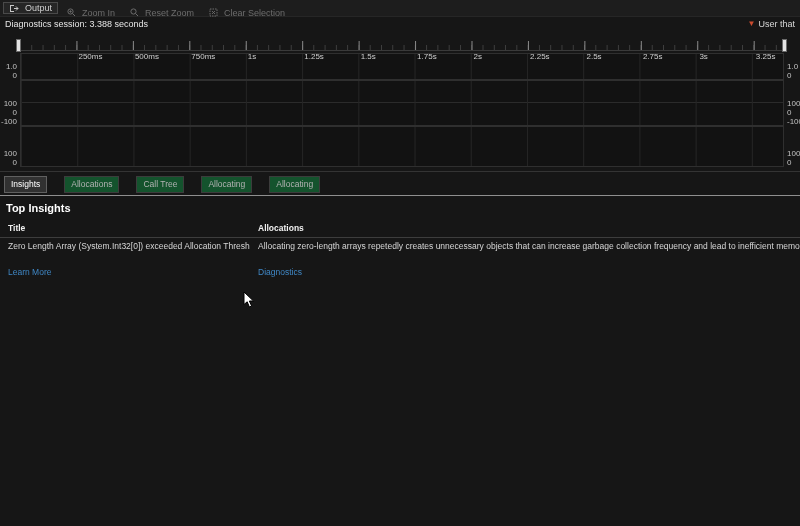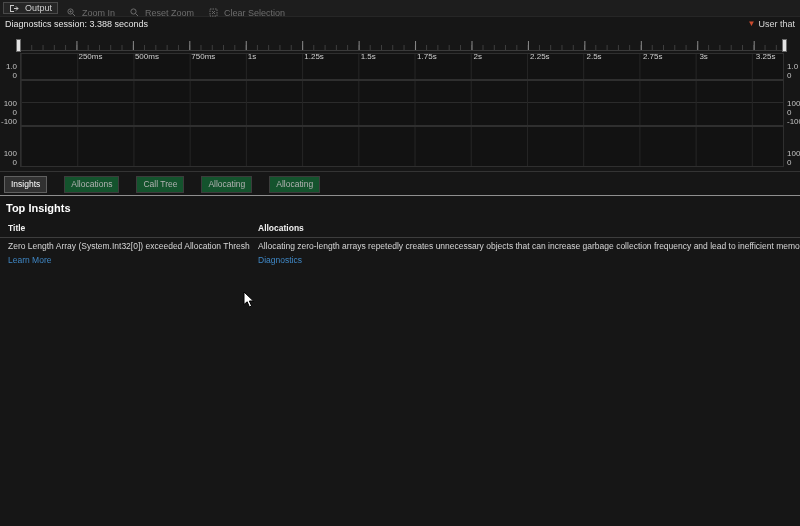--- a/index.html
+++ b/index.html
@@ -63,21 +63,21 @@
   
   .panel-title{font-weight:bold;font-size:11px;color:#ffffff;padding:6px 6px 7px 6px;}
   .tbl{width:100%;}
   .thead,.trow{display:grid;grid-template-columns:250px 1fr;}
   .thead{font-weight:bold;font-size:8.5px;color:#f0f0f0;
     padding:2px 0 4px 0;border-bottom:1px solid #3d3d3d;}
   .thead .cell{padding-left:8px;}
   .trow{font-size:8.5px;padding-top:3px;}
   .trow .cell{padding-left:8px;min-width:0;}
   .cell-text{white-space:nowrap;overflow:hidden;color:#d6d6d6;}
-  .link{display:inline-block;margin-top:4px;color:#3f87c5;text-decoration:none;cursor:pointer;}
+  .link{display:inline-block;margin-top:16px;color:#3f87c5;text-decoration:none;cursor:pointer;}
   
   .cursor{position:absolute;left:243px;top:291px;pointer-events:none;}
 </style>
 </head>
 <body>
 
 <div class="app">
 
   <div class="toolbar">
     <button class="tb-btn framed">

